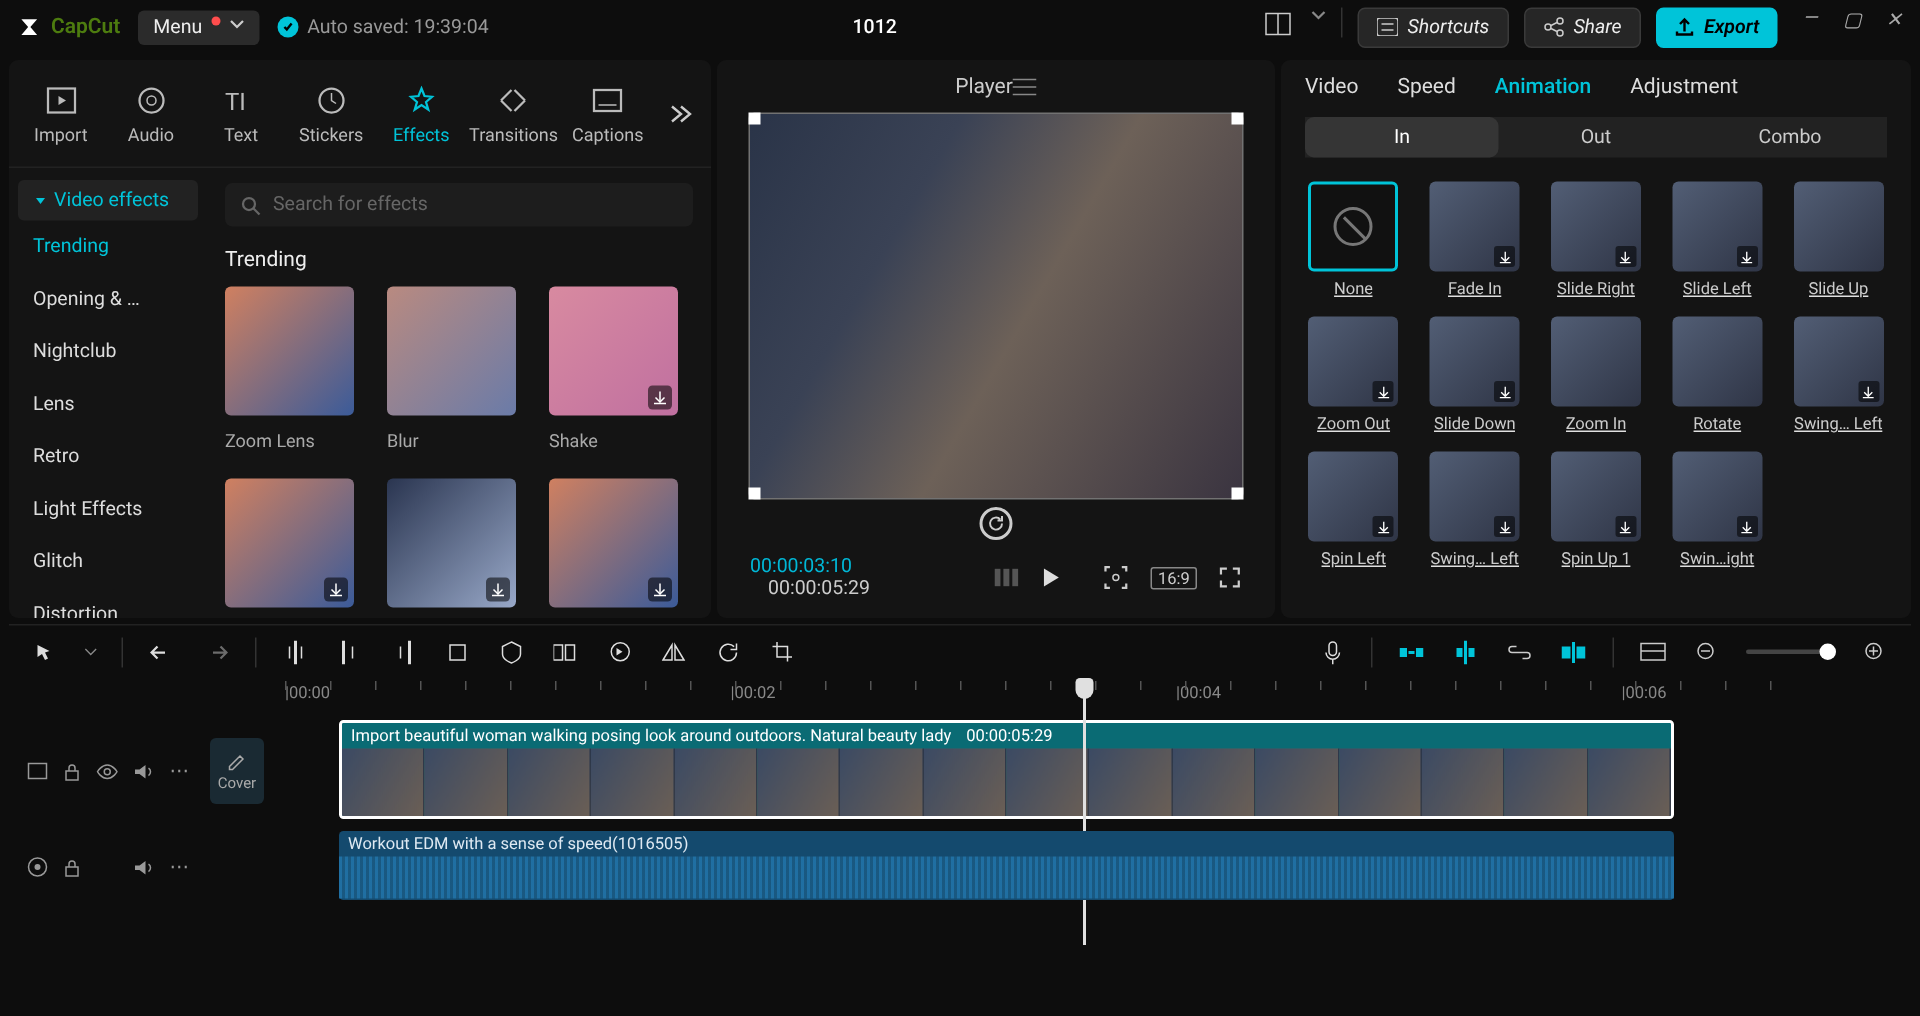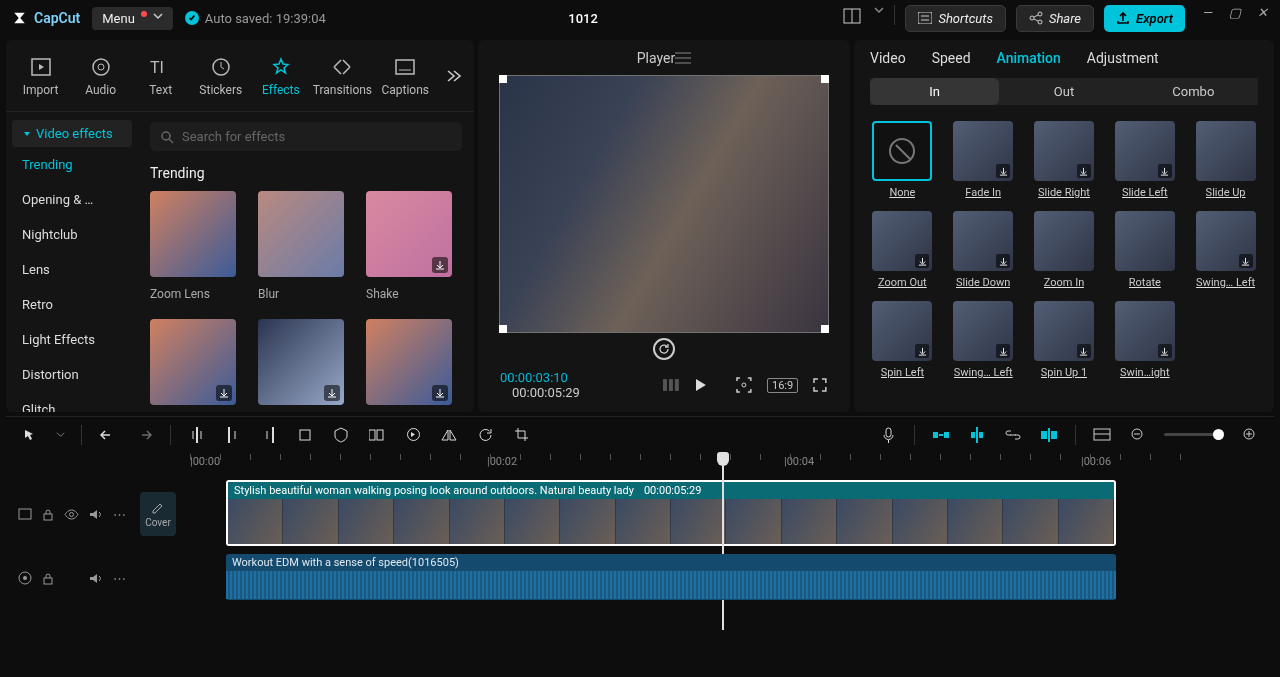--- a/index.html
+++ b/index.html
@@ -1,21 +1,21 @@
 <!DOCTYPE html>
 <html><head>
 <meta charset="utf-8">
 <style>
 * { box-sizing: border-box; margin: 0; padding: 0; font-family: -apple-system, "Segoe UI", Roboto, sans-serif; }
 body { width: 1280px; height: 677px; background: #0d0d0d; color: #e0e0e0; overflow: hidden; font-size: 13px; }
 svg { display: block; }
 
 
 .titlebar { display: flex; align-items: center; height: 36px; background: #0d0d0d; padding: 0 12px; gap: 12px; }
-.logo { display: flex; align-items: center; gap: 4px; color: #7dd3fc; font-weight: 600; font-size: 14px; }
+.logo { display: flex; align-items: center; gap: 4px; color: #4d7c0f; font-weight: 600; font-size: 14px; }
 .logo-icon { width: 18px; height: 18px; }
 .menu-btn { background: #2b2b2b; border-radius: 4px; padding: 4px 10px; display: flex; align-items: flex-start; gap: 6px; font-size: 13px; color: #eee; }
 .menu-btn .dot { width: 6px; height: 6px; border-radius: 50%; background: #ff4d4d; }
 .autosave { display: flex; align-items: center; gap: 6px; color: #999; font-size: 13px; }
 .autosave-check { width: 14px; height: 14px; background: #00c4d9; border-radius: 50%; display: flex; align-items: center; justify-content: center; }
 .title-center { flex: 1; text-align: center; color: #fff; font-weight: 500; }
 .title-right { display: flex; gap: 10px; font-style: italic; }
 .hdr-btn { display: flex; align-items: center; gap: 6px; background: #262626; padding: 5px 12px; border-radius: 5px; color: #eee; font-size: 13px; }
 .hdr-btn.export { background: #00c4d9; color: #000; font-weight: 600; }
 .hdr-btn.outlined { border:1px solid #3a3a3a; }
@@ -258,22 +258,22 @@
             </svg>
           <span>Video effects</span>
         </div>
         <div id="left-side-items">
             <div class="left-side-item active">Trending</div>
             <div class="left-side-item">Opening &amp; …</div>
             <div class="left-side-item">Nightclub</div>
             <div class="left-side-item">Lens</div>
             <div class="left-side-item">Retro</div>
             <div class="left-side-item">Light Effects</div>
+            <div class="left-side-item">Glitch</div>
             <div class="left-side-item">Distortion</div>
-            <div class="left-side-item">Glitch</div>
           </div>
       </div>
       <div class="left-content">
         <div class="search">
           <svg width="14" height="14" viewBox="0 0 14 14">
               <circle cx="6" cy="6" r="4" stroke="#666" fill="none" stroke-width="1.5"></circle>
               <line x1="9" y1="9" x2="13" y2="13" stroke="#666" stroke-width="1.5"></line>
             </svg>
           <span>Search for effects</span>
         </div>
@@ -714,21 +714,21 @@
       </div>
       <div class="track-cover">
         <svg width="14" height="14" viewBox="0 0 14 14">
             <path d="M2 10l7-7 2 2-7 7H2z" stroke="#aaa" fill="none"></path>
           </svg>
         <span>Cover</span>
       </div>
       <div class="track-clip-area">
         <div class="vclip">
           <div class="vclip-label">
-            <span>Stylish beautiful woman walking posing look around outdoors. Natural beauty lady</span>
+            <span>Import beautiful woman walking posing look around outdoors. Natural beauty lady</span>
             <span>00:00:05:29</span>
           </div>
           <div class="vclip-frames">
             <div></div>
               <div></div>
               <div></div>
               <div></div>
               <div></div>
               <div></div>
               <div></div>

